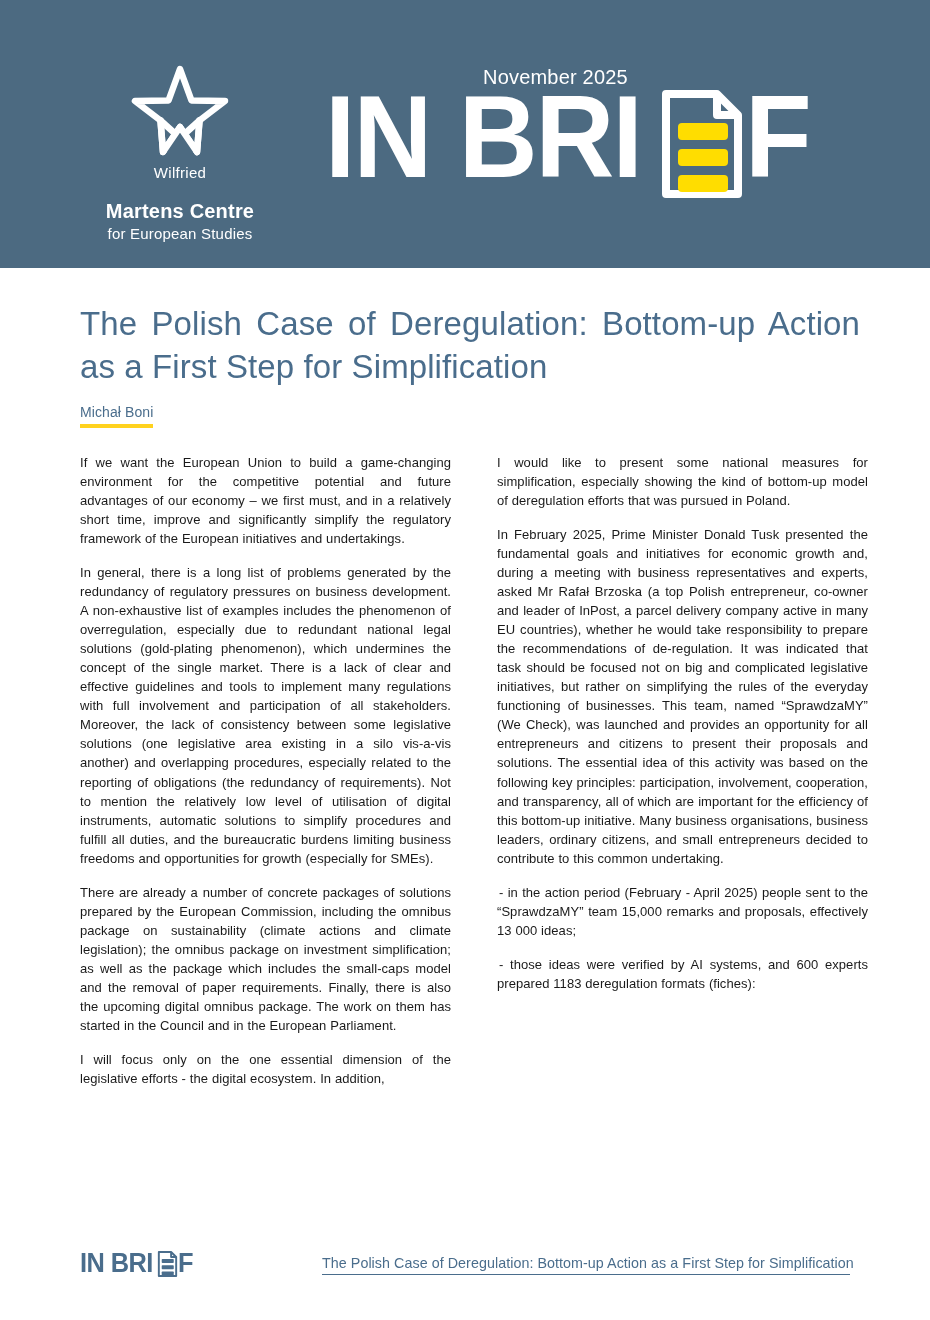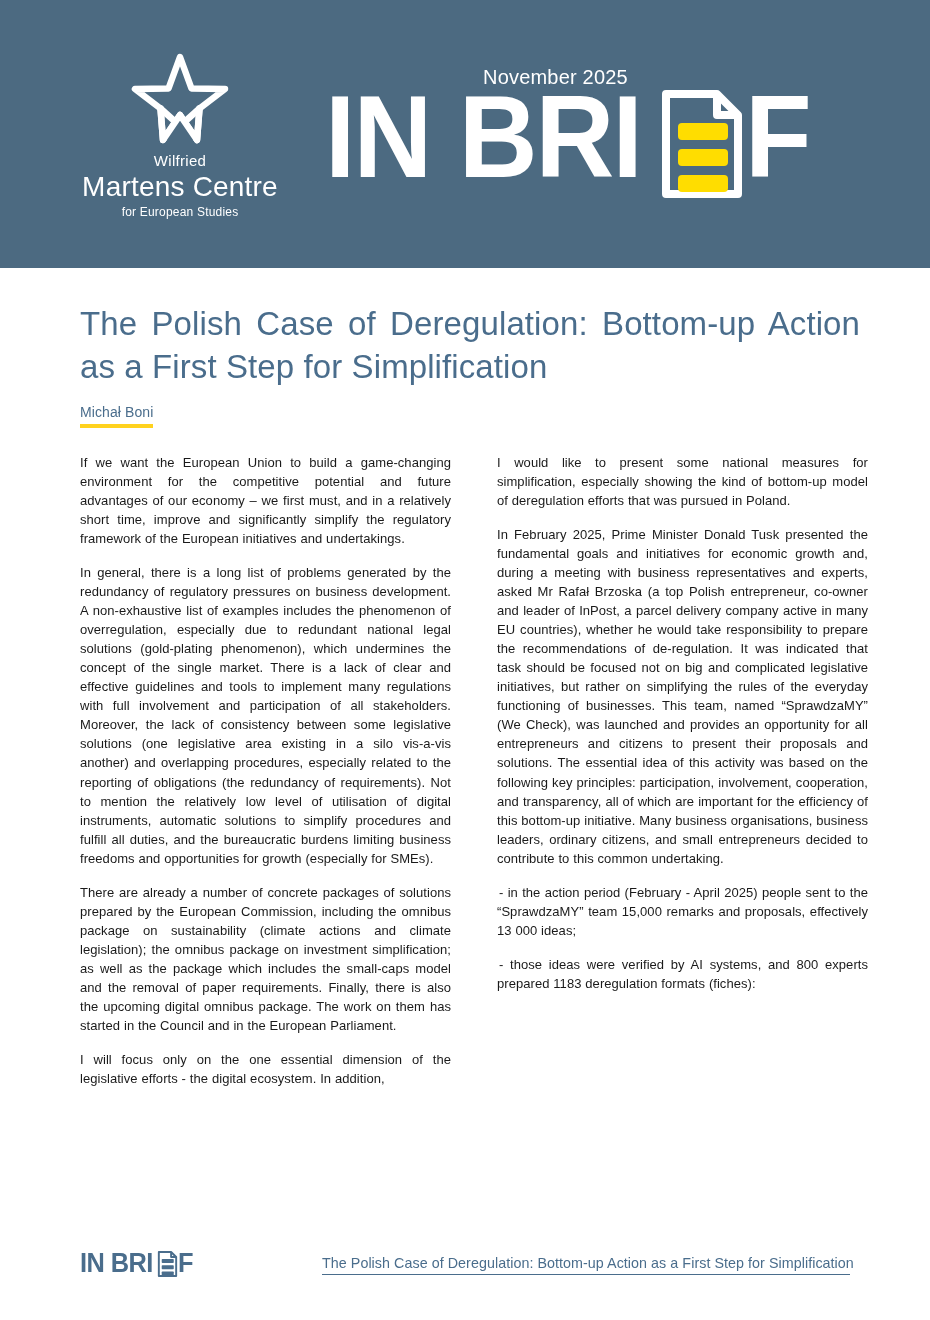--- a/index.html
+++ b/index.html
@@ -23,41 +23,41 @@
   .header {
     position:absolute;
     left:0; top:0;
     width:930px; height:268px;
     background:#4C6A81;
   }
 
   
   .brand-logo {
     position:absolute;
-    left:80px; top:52px;
+    left:80px; top:64px;
     width:200px;
     text-align:center;
     color:#ffffff;
   }
   .brand-star { width:100px; height:96px; margin:0 auto; display:block; }
   .brand-line1 {
     font-size:15px;
     letter-spacing:0.3px;
     margin-top:5px;
     line-height:1.1;
   }
   .brand-line2 {
-    font-size:28px;
-    font-weight:normal;
+    font-size:20px;
+    font-weight:bold;
     letter-spacing:0.2px;
     line-height:1.15;
-    margin-top:1px;
+    margin-top:18px;
   }
   .brand-line3 {
-    font-size:12px;
+    font-size:15px;
     letter-spacing:0.2px;
     margin-top:3px;
     line-height:1.1;
   }
 
   
   .masthead {
     position:absolute;
     left:325px; top:66px;
     width:545px;
@@ -253,21 +253,21 @@
         <p>If we want the European Union to build a game-changing environment for the competitive potential and future advantages of our economy – we first must, and in a relatively short time, improve and significantly simplify the regulatory framework of the European initiatives and undertakings.</p>
         <p>In general, there is a long list of problems generated by the redundancy of regulatory pressures on business development. A non-exhaustive list of examples includes the phenomenon of overregulation, especially due to redundant national legal solutions (gold-plating phenomenon), which undermines the concept of the single market. There is a lack of clear and effective guidelines and tools to implement many regulations with full involvement and participation of all stakeholders. Moreover, the lack of consistency between some legislative solutions (one legislative area existing in a silo vis-a-vis another) and overlapping procedures, especially related to the reporting of obligations (the redundancy of requirements). Not to mention the relatively low level of utilisation of digital instruments, automatic solutions to simplify procedures and fulfill all duties, and the bureaucratic burdens limiting business freedoms and opportunities for growth (especially for SMEs).</p>
         <p>There are already a number of concrete packages of solutions prepared by the European Commission, including the omnibus package on sustainability (climate actions and climate legislation); the omnibus package on investment simplification; as well as the package which includes the small-caps model and the removal of paper requirements. Finally, there is also the upcoming digital omnibus package. The work on them has started in the Council and in the European Parliament.</p>
         <p class="last">I will focus only on the one essential dimension of the legislative efforts - the digital ecosystem. In addition,</p>
       </div>
 
       <div class="col col-right">
         <p>I would like to present some national measures for simplification, especially showing the kind of bottom-up model of deregulation efforts that was pursued in Poland.</p>
         <p>In February 2025, Prime Minister Donald Tusk presented the fundamental goals and initiatives for economic growth and, during a meeting with business representatives and experts, asked Mr Rafał Brzoska (a top Polish entrepreneur, co-owner and leader of InPost, a parcel delivery company active in many EU countries), whether he would take responsibility to prepare the recommendations of de-regulation. It was indicated that task should be focused not on big and complicated legislative initiatives, but rather on simplifying the rules of the everyday functioning of businesses. This team, named “SprawdzaMY” (We Check), was launched and provides an opportunity for all entrepreneurs and citizens to present their proposals and solutions. The essential idea of this activity was based on the following key principles: participation, involvement, cooperation, and transparency, all of which are important for the efficiency of this bottom-up initiative. Many business organisations, business leaders, ordinary citizens, and small entrepreneurs decided to contribute to this common undertaking.</p>
         <p class="bullet"> - in the action period (February - April 2025) people sent to the “SprawdzaMY” team 15,000 remarks and proposals, effectively 13 000 ideas;</p>
-        <p class="bullet last"> - those ideas were verified by AI systems, and 800 experts prepared 1183 deregulation formats (fiches):</p>
+        <p class="bullet last"> - those ideas were verified by AI systems, and 600 experts prepared 1183 deregulation formats (fiches):</p>
       </div>
 
     </div>
   </div>
 
   <div class="footer">
 
     <div class="footer-logo">
       <span class="fl-txt">IN BRI</span>
       <span class="fl-doc">

